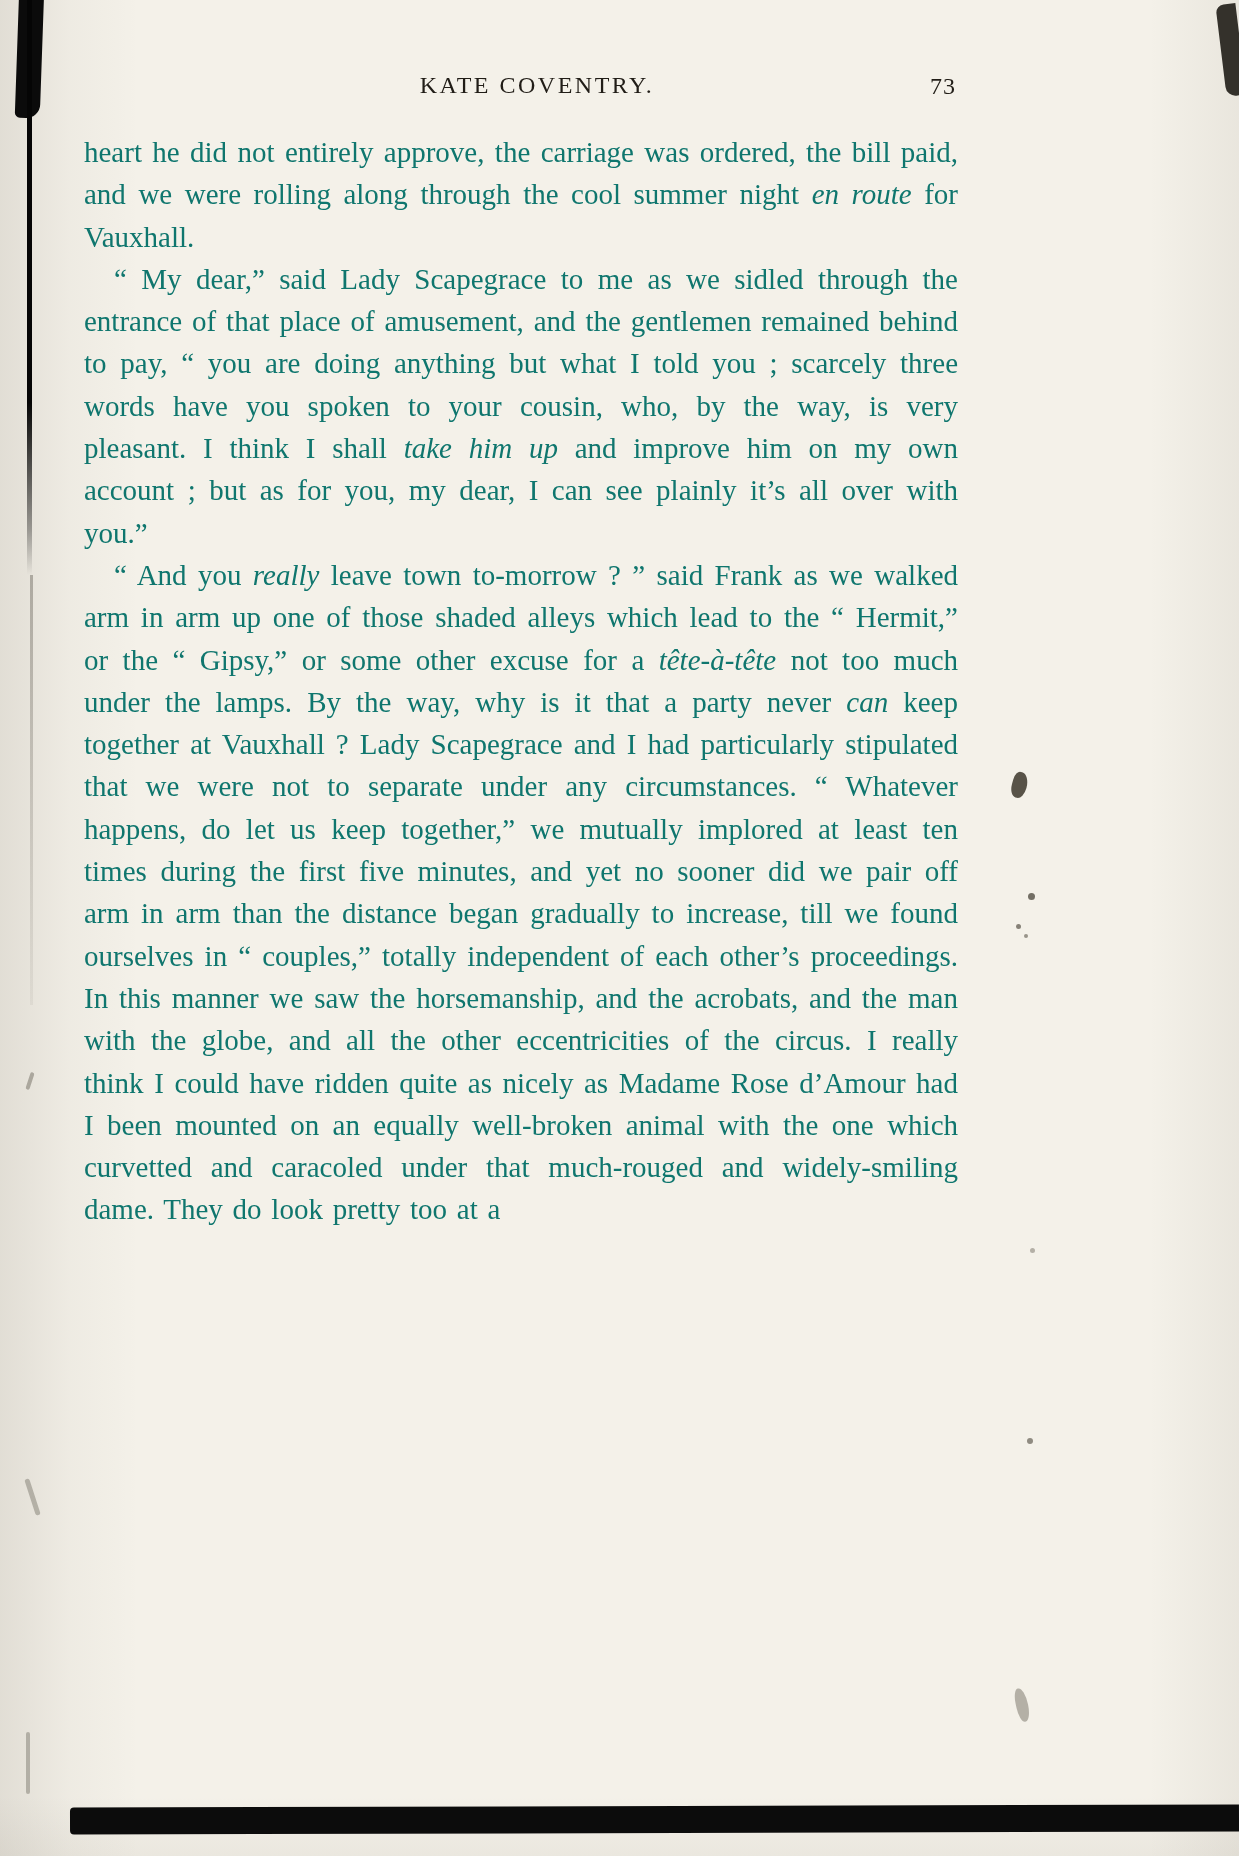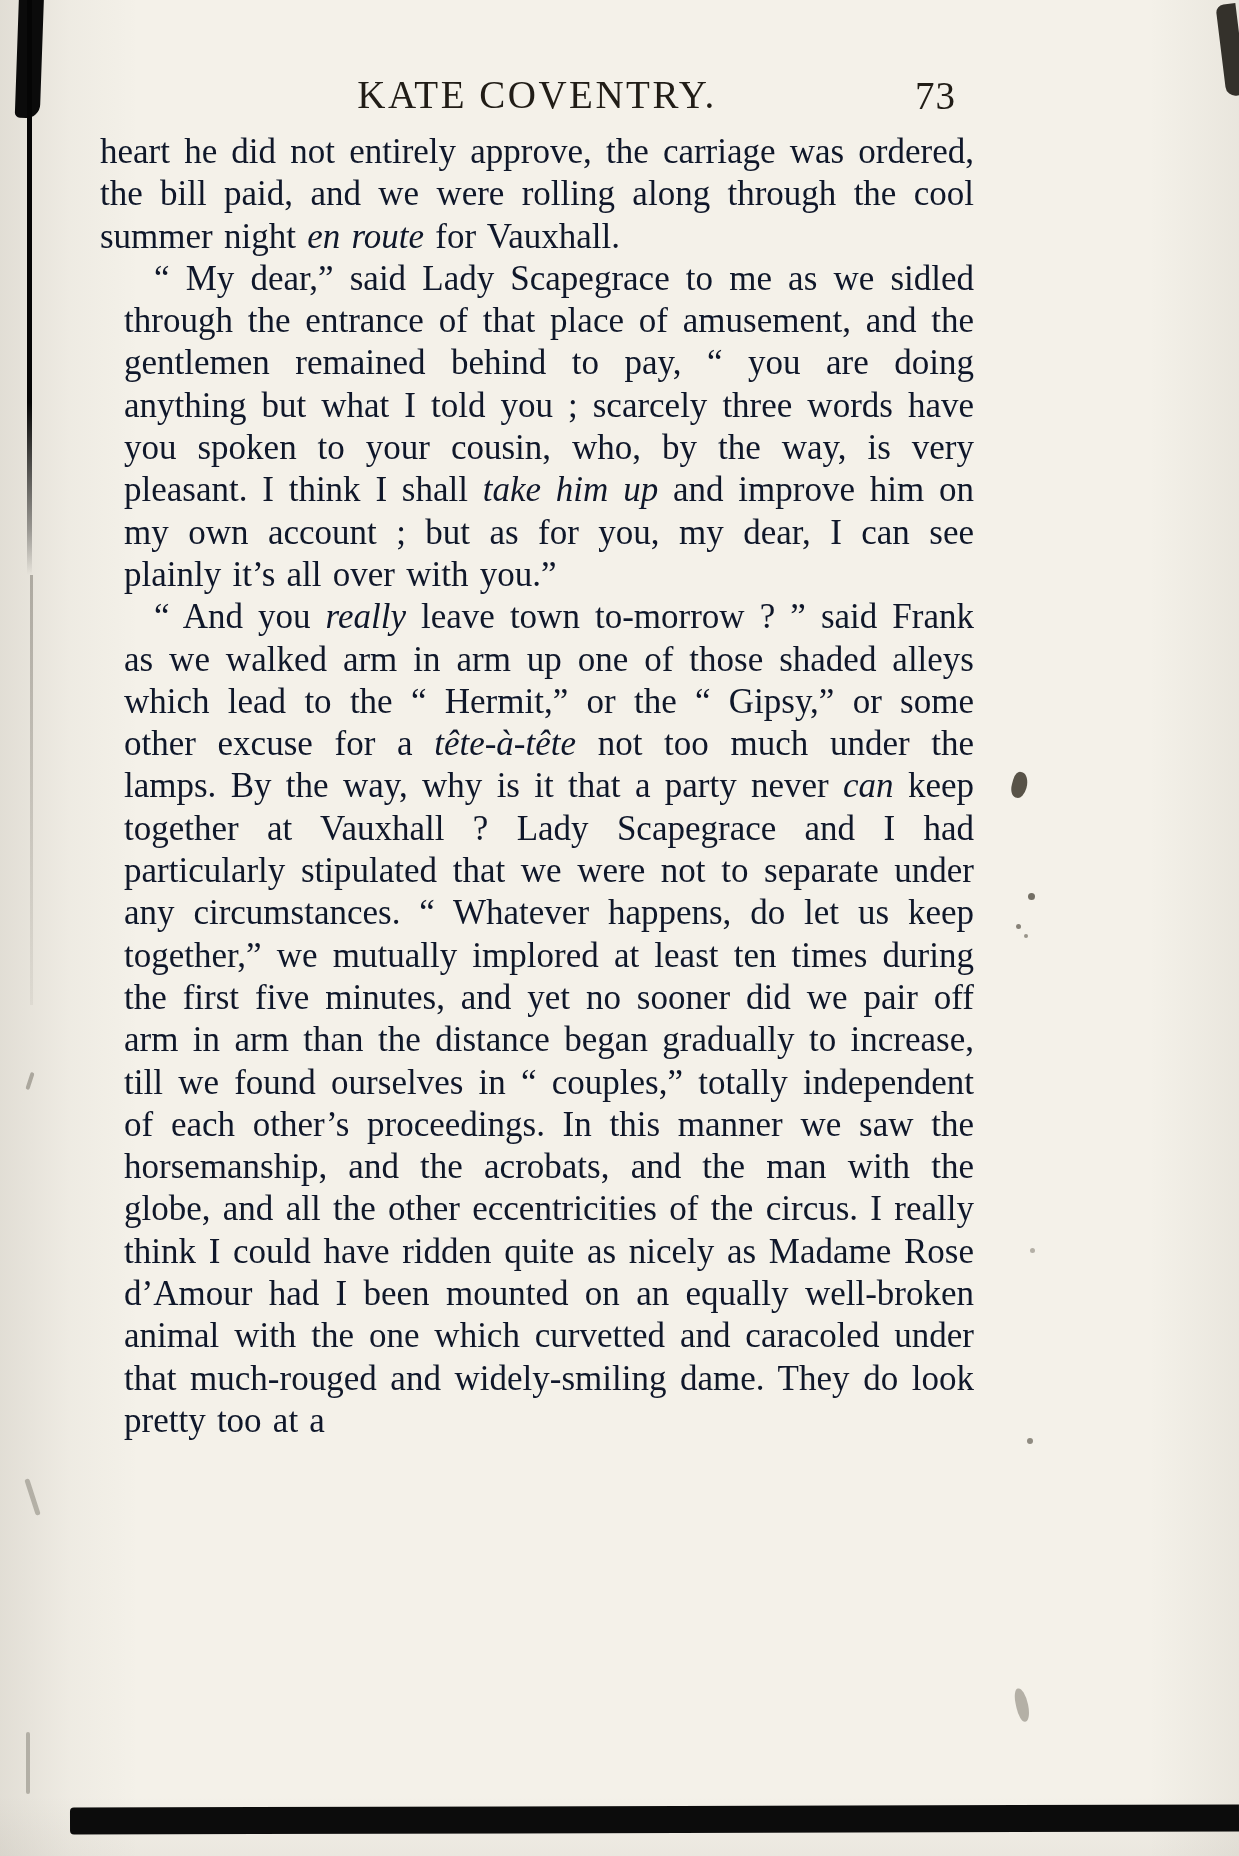--- a/index.html
+++ b/index.html
@@ -16,45 +16,45 @@
     position: absolute; inset: 0; pointer-events: none;
     background:
       linear-gradient(90deg, rgba(60,50,35,0.10) 0px, rgba(60,50,35,0.03) 70px, rgba(0,0,0,0) 140px),
       linear-gradient(270deg, rgba(60,50,35,0.06) 0px, rgba(0,0,0,0) 90px),
       linear-gradient(0deg, rgba(60,50,35,0.05) 0px, rgba(0,0,0,0) 60px);
   }
 
   .page-header {
     position: absolute;
     top: 72px; left: 100px; width: 874px;
-    font-size: 39px;
+    font-size: 24px;
   }
   .header-title {
     display: block;
     text-align: center;
     letter-spacing: 2.5px;
     color: #211d17;
   }
   .page-number {
     position: absolute;
     right: 18px; top: 1px;
     letter-spacing: 1px;
     color: #211d17;
   }
 
   .text-block {
     position: absolute;
-    top: 131px; left: 100px; width: 874px;
-    font-size: 35px;
+    top: 131px; left: 84px; width: 874px;
+    font-size: 29px;
     line-height: 42.3px;
     text-align: justify;
     word-spacing: 2.5px;
-    color: #0f172a;
+    color: #0f766e;
   }
-  .text-block p.indent { text-indent: 30px; margin-left: 24px; }
+  .text-block p.indent { text-indent: 30px; }
   .text-block em { font-style: italic; }
 
   
   .artifact { position: absolute; pointer-events: none; }
   .edge-hook {
     left: 17px; top: -12px; width: 25px; height: 130px;
     background: #0b0b0b;
     border-radius: 0 0 14px 5px;
     transform: rotate(2deg);
   }

